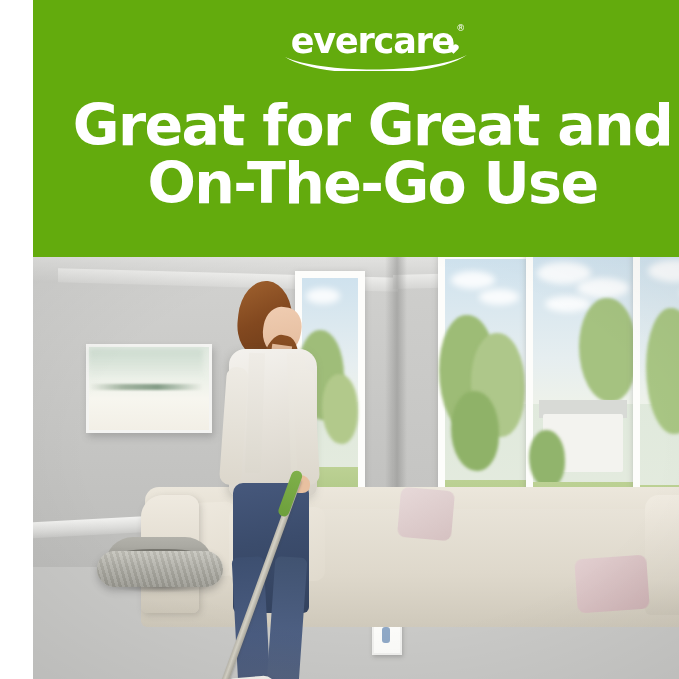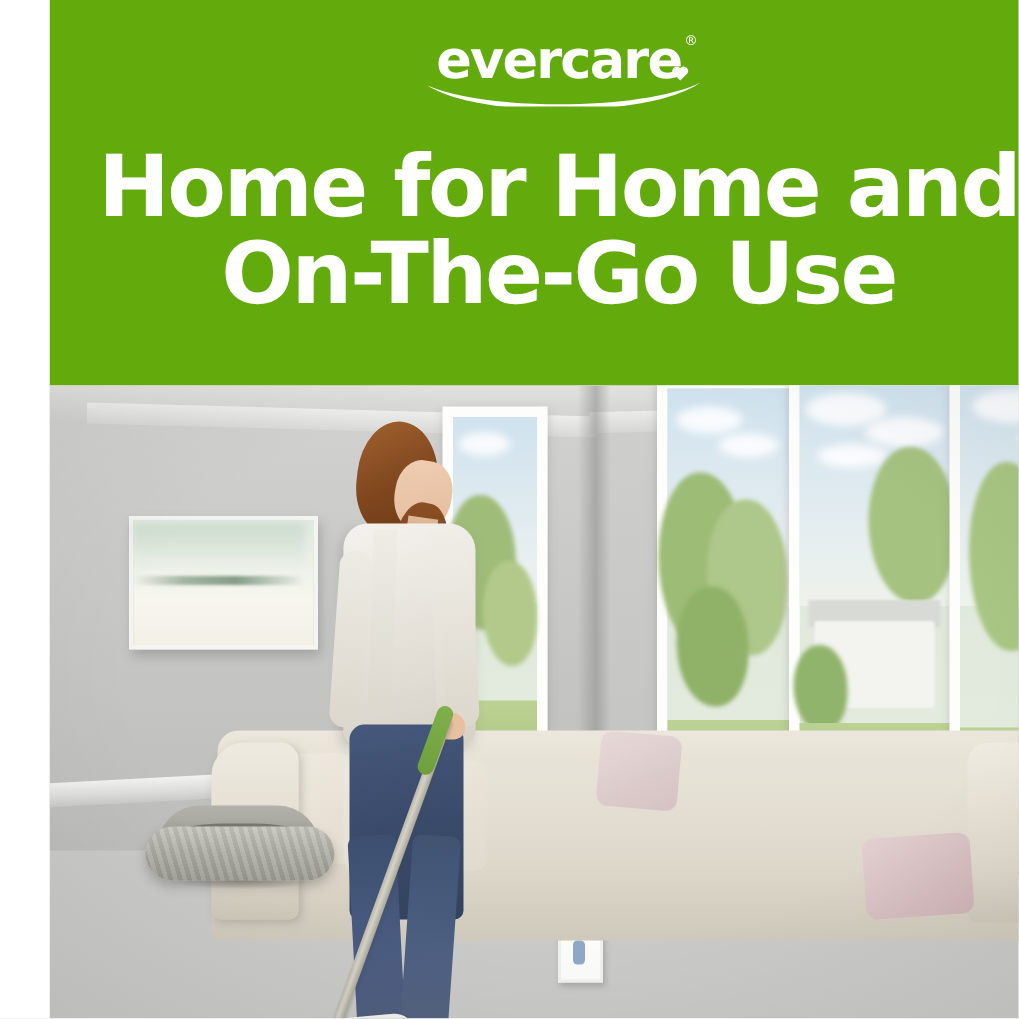--- a/index.html
+++ b/index.html
@@ -259,21 +259,21 @@
         <svg class="logo-heart" viewBox="0 0 24 24">
           <path d="M12 21.5 3.2 12.9A5.6 5.6 0 0 1 12 6.1a5.6 5.6 0 0 1 8.8 6.8z" fill="#ffffff"></path>
         </svg>
         <svg class="logo-swoosh" viewBox="0 0 186 17">
           <path d="M2 3 C 40 20, 146 20, 184 1 C 150 25, 36 25, 2 3 Z" fill="#ffffff"></path>
         </svg>
       </div>
     </div>
 
     <div class="headline">
-      <span class="l1">Home for Home and</span>
+      <span class="l1">Great for Great and</span>
       <span class="l2">On-The-Go Use</span>
     </div>
 
   </div>
 
   <div class="photo">
 
     <div class="ph wall-main"></div>
     <div class="ph wall-right"></div>
     <div class="ph ceiling"></div>

